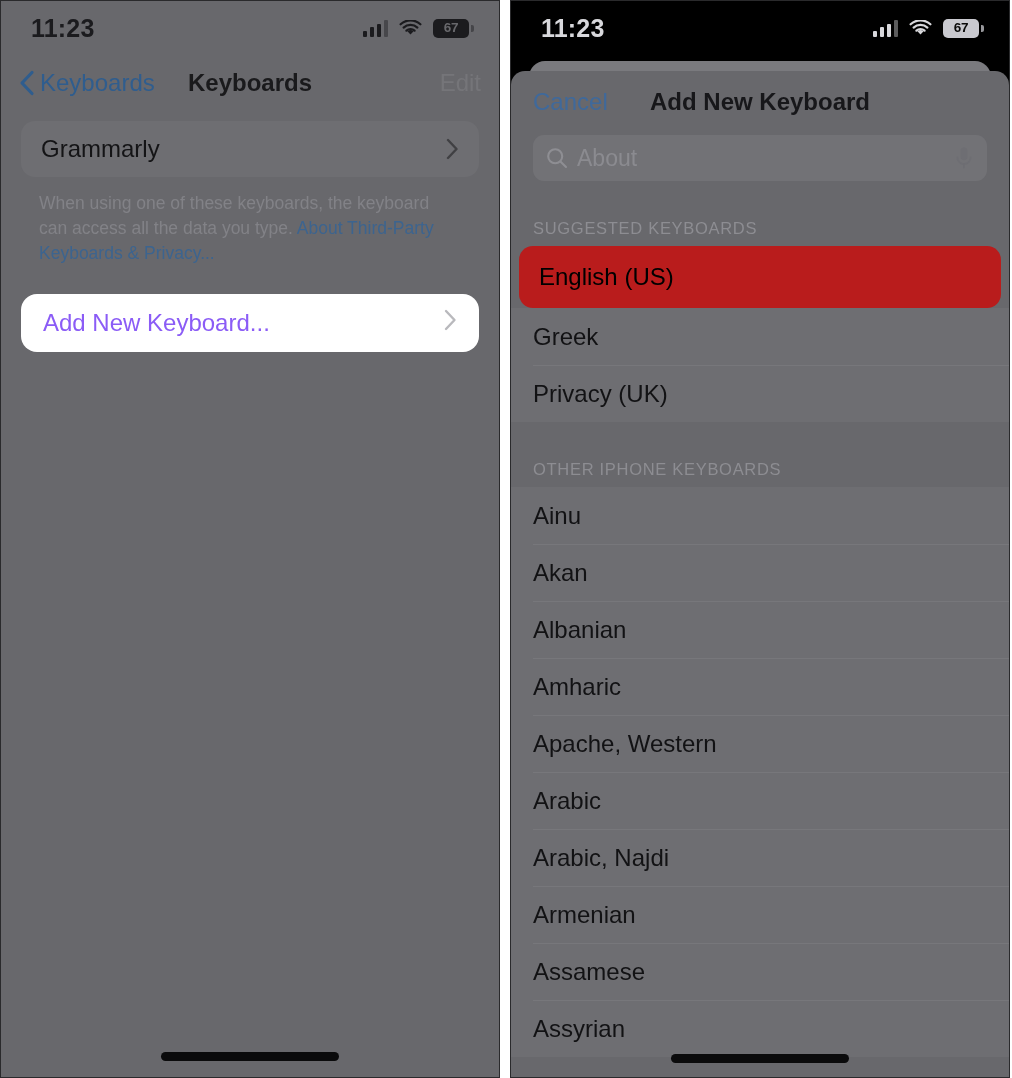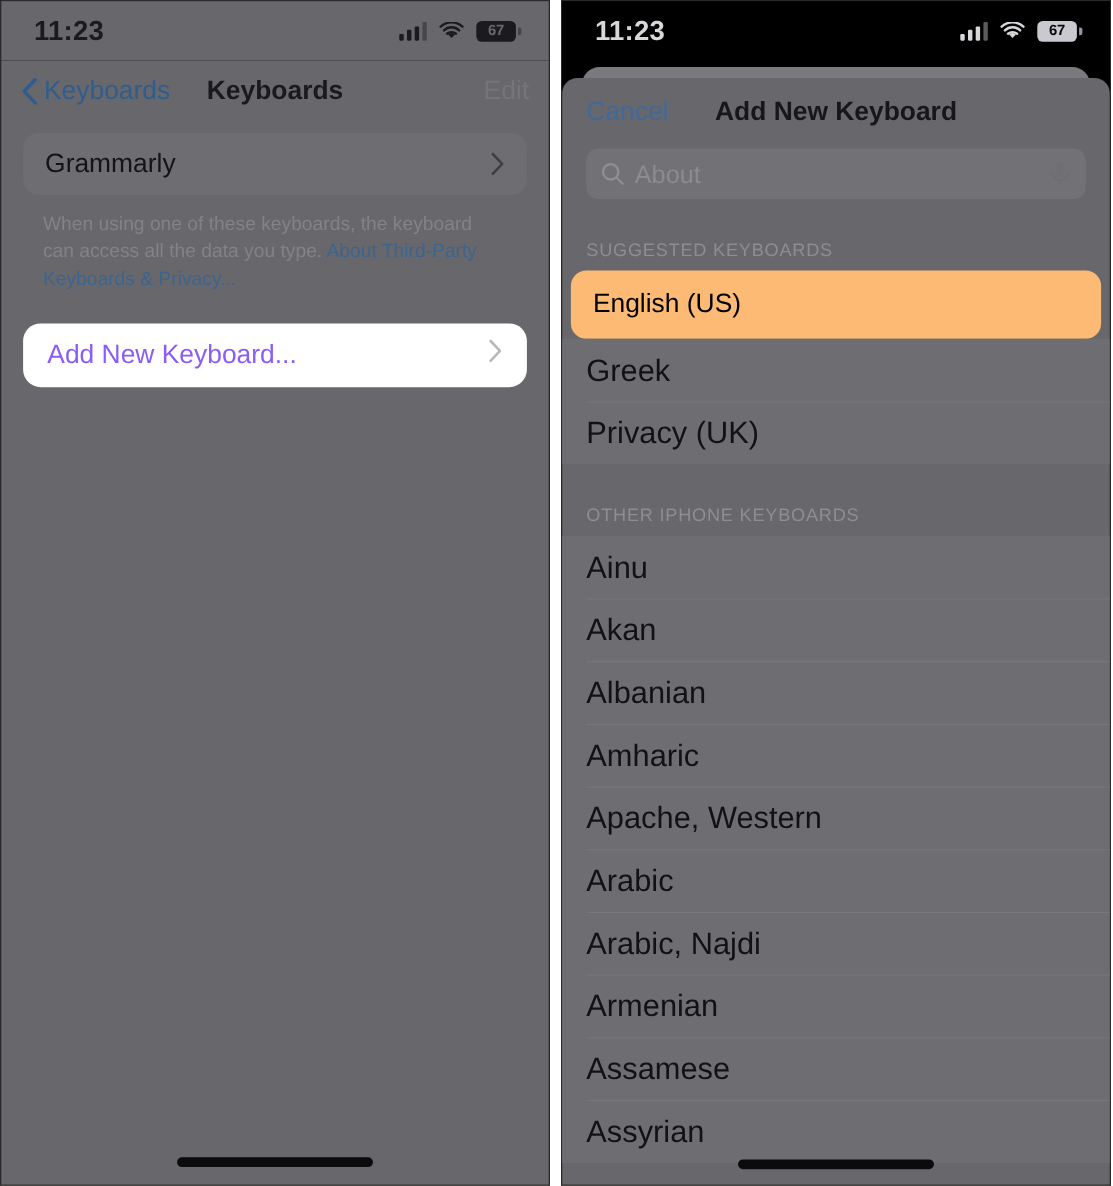--- a/index.html
+++ b/index.html
@@ -88,24 +88,24 @@
   .searchwrap .s-ico svg { display: block; }
   .searchwrap .s-ph { font-size: 23px; color: #8b8b90; flex: 1; }
   .searchwrap .mic { color: #6e6e73; display: flex; }
   .searchwrap .mic svg { display: block; }
 
   .sectionhdr { font-size: 16.5px; letter-spacing: .7px; color: #8d8d92;
                 padding: 38px 22px 8px; text-transform: uppercase; }
 
   .list { background: #6e6e72; }
   .list .lrow { height: 57px; display: flex; align-items: center; padding: 0 22px;
-                font-size: 28px; color: #121214; position: relative; }
+                font-size: 24px; color: #121214; position: relative; }
   .list .lrow + .lrow::before { content:""; position:absolute; left:22px; right:0; top:0;
                                 height:1px; background:#77777b; }
-  .sel-row { margin: 0 8px; height: 62px; border-radius: 14px; background: #fdba74;
+  .sel-row { margin: 0 8px; height: 62px; border-radius: 14px; background: #b91c1c;
              display: flex; align-items: center; padding: 0 20px; font-size: 24px; color: #000; }
   .right .home-indicator { bottom: 16px; width: 178px; height: 9px; background: #0b0b0c; }
 </style>
 </head>
 <body>
 
 <div class="stage">
 
   <div class="panel left">
 

